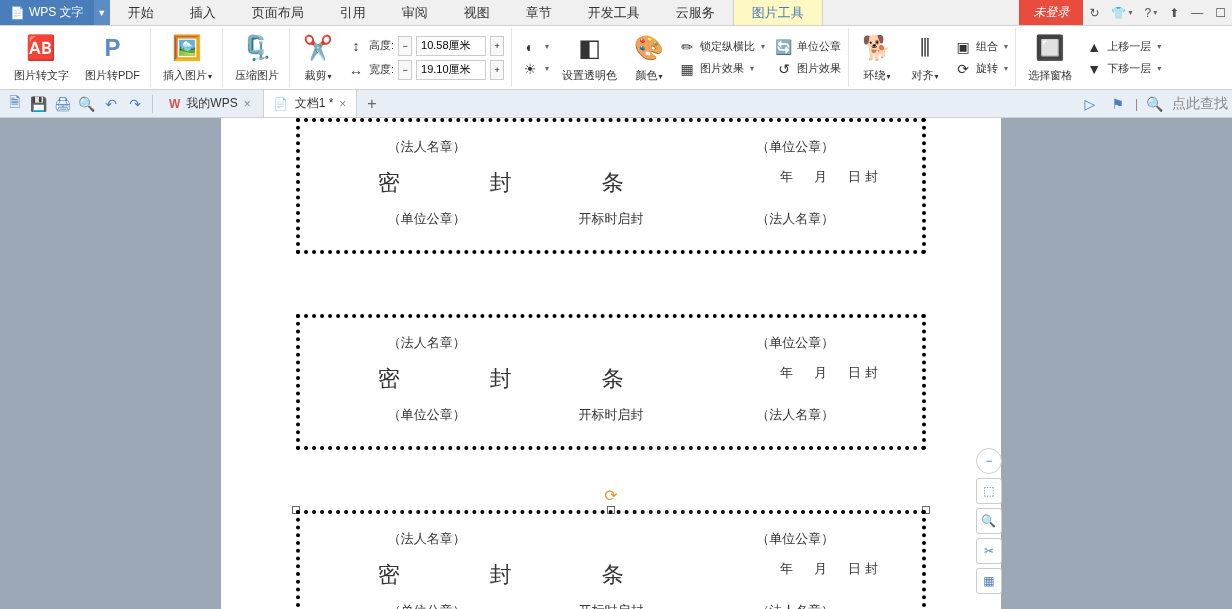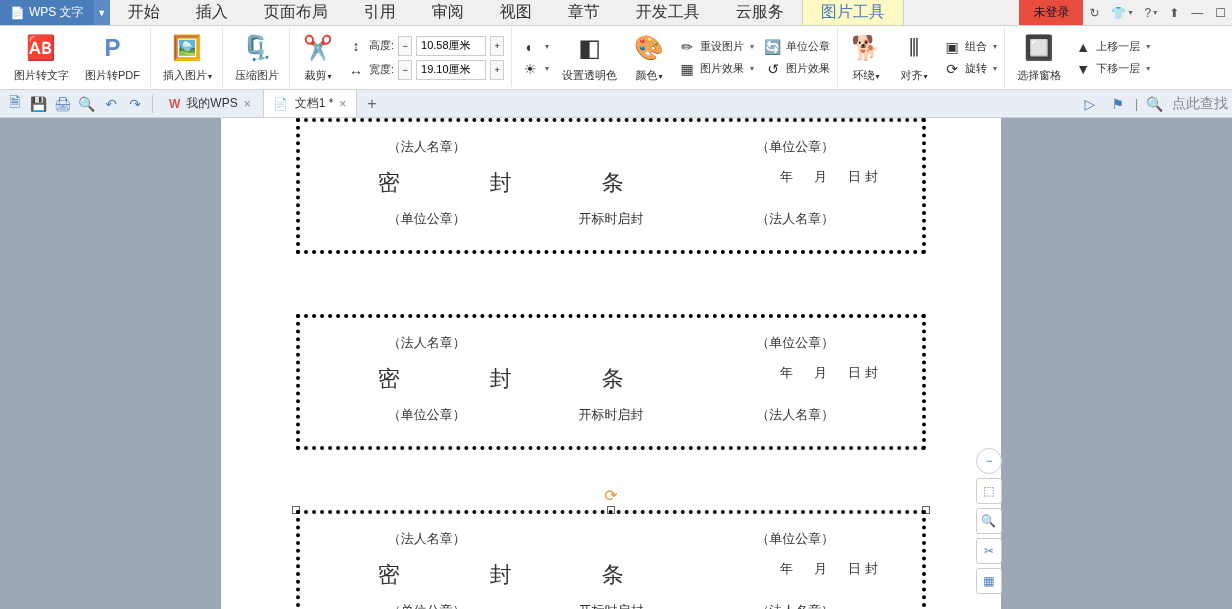--- a/index.html
+++ b/index.html
@@ -2,24 +2,24 @@
 <html><head>
   <meta charset="utf-8">
   <style>
     * { margin: 0; padding: 0; box-sizing: border-box; font-family: "Microsoft YaHei", sans-serif; }
     body { background: #fff; font-size: 12px; overflow: hidden; width: 1232px; height: 609px; }
     
     
     .menubar { height: 26px; background: #f0f0f0; display: flex; align-items: stretch; border-bottom: 1px solid #d0d0d0; position: relative; }
     .app-label { background: #4a7ebb; color: #fff; padding: 0 10px; display: flex; align-items: center; font-size: 12px; }
     .app-dropdown { background: #5b8cc5; color: #fff; width: 16px; display: flex; align-items: center; justify-content: center; font-size: 9px; }
-    .menu-item { padding: 12px 18px; display: flex; align-items: center; color: #333; cursor: pointer; font-size: 16px; }
+    .menu-item { padding: 12px 18px; display: flex; align-items: center; color: #333; cursor: pointer; font-size: 13px; }
     .menu-item.active { background: #fef9c3; border-left: 1px solid #d0d0d0; border-right: 1px solid #d0d0d0; color: #4a7ebb; }
     .menubar-right { margin-left: auto; display: flex; align-items: center; }
-    .login-btn { background: #e74c3c; color: #0f172a; padding: 0 14px; height: 100%; display: flex; align-items: center; cursor: pointer; }
+    .login-btn { background: #e74c3c; color: #ffffff; padding: 0 14px; height: 100%; display: flex; align-items: center; cursor: pointer; font-style: italic; }
     .right-icon { padding: 0 6px; color: #555; cursor: pointer; display: flex; align-items: center; height: 100%; }
     
     
     .ribbon { height: 64px; background: #fff; border-bottom: 1px solid #d0d0d0; display: flex; align-items: center; padding: 2px 4px; gap: 2px; }
     .ribbon-group { display: flex; align-items: center; padding: 0 4px; border-right: 1px solid #e5e5e5; height: 100%; gap: 4px; }
     .ribbon-btn-large { display: flex; flex-direction: column; align-items: center; justify-content: center; gap: 4px; padding: 2px 6px; cursor: pointer; font-size: 11px; color: #333; }
     .ribbon-icon-large { width: 32px; height: 32px; display: flex; align-items: center; justify-content: center; font-size: 24px; }
     .ribbon-col { display: flex; flex-direction: column; gap: 2px; justify-content: center; }
     .ribbon-row { display: flex; align-items: center; gap: 4px; padding: 1px 3px; cursor: pointer; font-size: 11px; color: #333; }
     .ribbon-icon-sm { width: 18px; height: 18px; display: flex; align-items: center; justify-content: center; font-size: 14px; }
@@ -152,21 +152,21 @@
       <div class="ribbon-icon-large">◧</div>
       <span>设置透明色</span>
     </div>
     <div class="ribbon-btn-large">
       <div class="ribbon-icon-large">🎨</div>
       <span><span>颜色</span><span class="drop-arrow2">▾</span></span>
     </div>
     <div class="ribbon-col">
       <div class="ribbon-row">
         <span class="ribbon-icon-sm">✏</span>
-        <span>重设图片</span>
+        <span>锁定纵横比</span>
           <span class="drop-arrow">▾</span>
       </div>
       <div class="ribbon-row">
         <span class="ribbon-icon-sm">▦</span>
         <span>图片效果</span>
           <span class="drop-arrow">▾</span>
       </div>
     </div>
     <div class="ribbon-col">
       <div class="ribbon-row">

